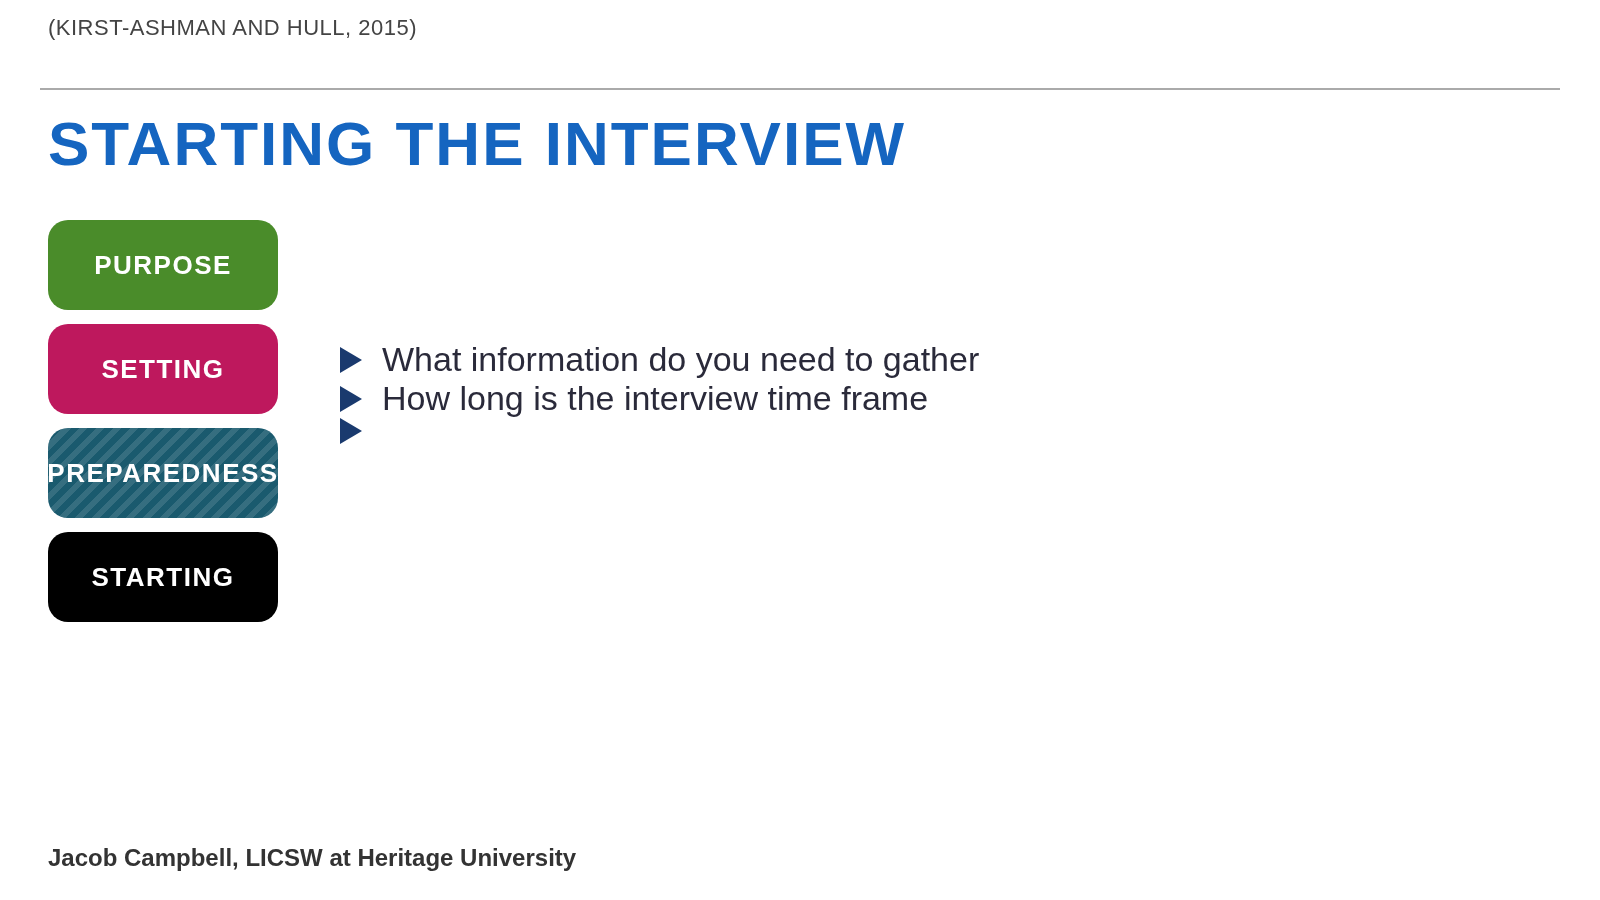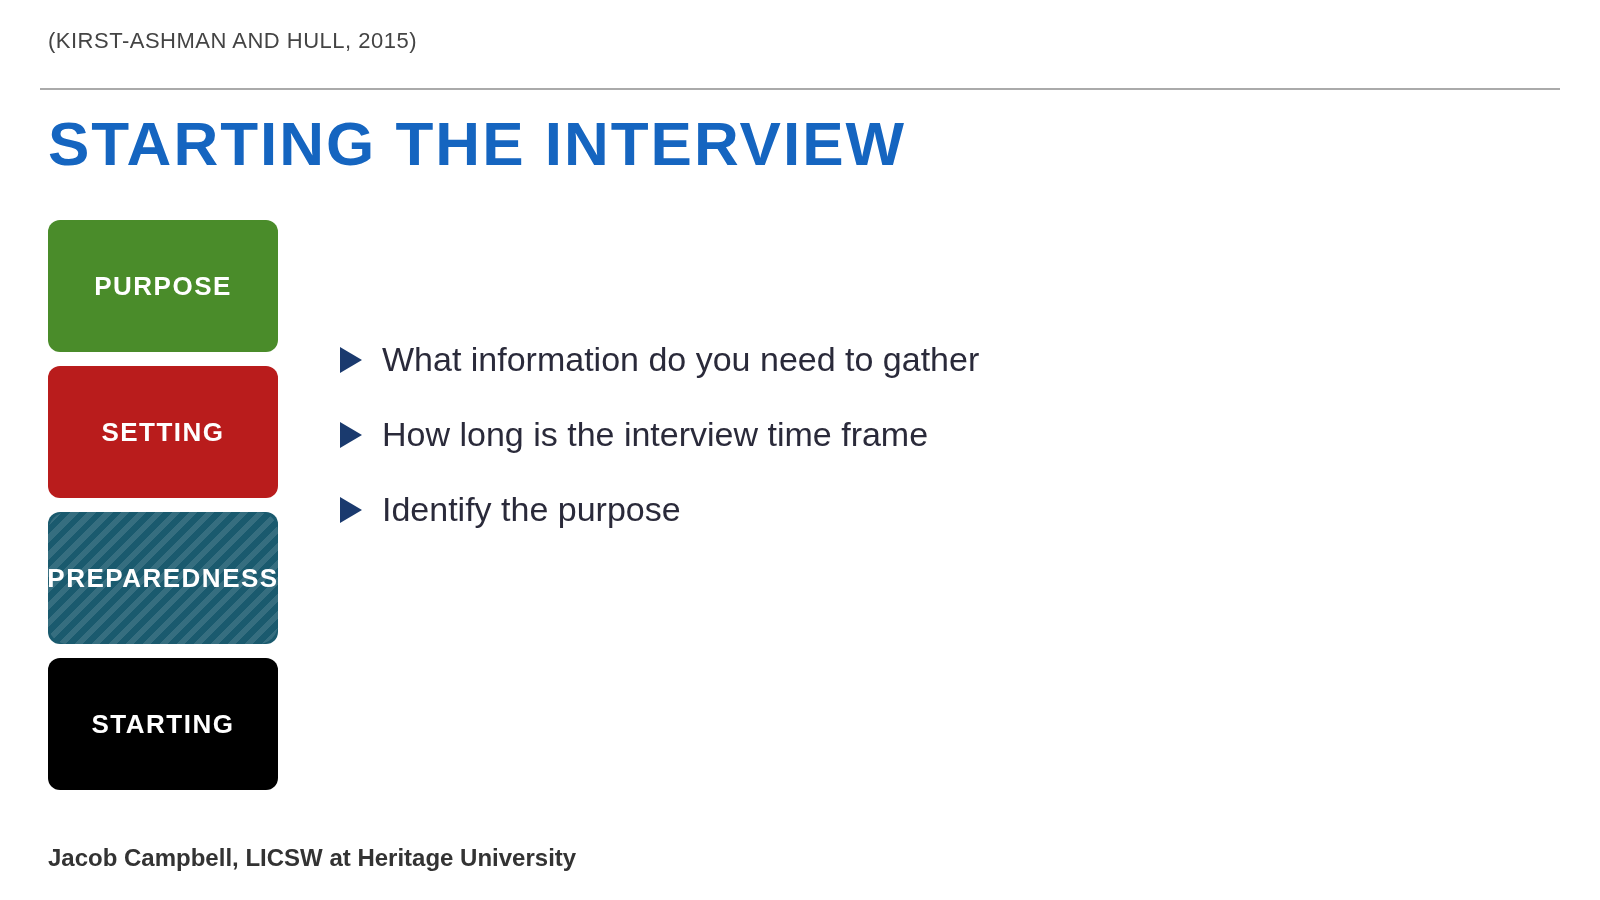--- a/index.html
+++ b/index.html
@@ -10,21 +10,21 @@
       font-family: 'Arial', 'Helvetica', sans-serif;
       overflow: hidden;
       position: relative;
     }
 
     .top-bar {
       position: absolute;
       top: 0;
       left: 0;
       right: 8px;
-      padding: 28px 48px 16px 48px;
+      padding: 15px 48px 16px 48px;
     }
 
     .citation {
       font-size: 22px;
       color: #444;
       font-weight: 400;
       letter-spacing: 0.5px;
     }
 
     .divider {
@@ -51,38 +51,38 @@
       position: absolute;
       top: 220px;
       left: 48px;
       display: flex;
       flex-direction: column;
       gap: 14px;
     }
 
     .btn-box {
       width: 230px;
-      height: 132px;
-      border-radius: 12px;
+      height: 90px;
+      border-radius: 20px;
       display: flex;
       align-items: center;
       justify-content: center;
       font-size: 26px;
       font-weight: 700;
       color: #ffffff;
       letter-spacing: 1.5px;
       text-transform: uppercase;
     }
 
     .btn-purpose {
       background: #4a8c2a;
     }
 
     .btn-setting {
-      background: #b91c1c;
+      background: #be185d;
     }
 
     .btn-preparedness {
       background: #1a5a6e;
       position: relative;
       overflow: hidden;
     }
 
     .btn-preparedness::before {
       content: '';
@@ -106,21 +106,20 @@
     .btn-starting {
       background: #000000;
     }
 
     .bullet-list {
       position: absolute;
       top: 340px;
       left: 340px;
       display: flex;
       flex-direction: column;
-      gap: 36px;
     }
 
     .bullet-item {
       display: flex;
       align-items: center;
       gap: 20px;
       font-size: 34px;
       color: #2a2a3a;
       font-weight: 400;
     }
@@ -233,19 +232,18 @@
   <div class="bullet-item">
     <div class="bullet-arrow"></div>
     <span>What information do you need to gather</span>
   </div>
   <div class="bullet-item">
     <div class="bullet-arrow"></div>
     <span>How long is the interview time frame</span>
   </div>
   <div class="bullet-item">
     <div class="bullet-arrow"></div>
-    <span>Identify the purpose</span>
   </div>
 </div>
 
 <div class="footer">
   <div class="footer-left">Jacob Campbell, LICSW at Heritage University</div>
 </div>
 
 </body></html>

